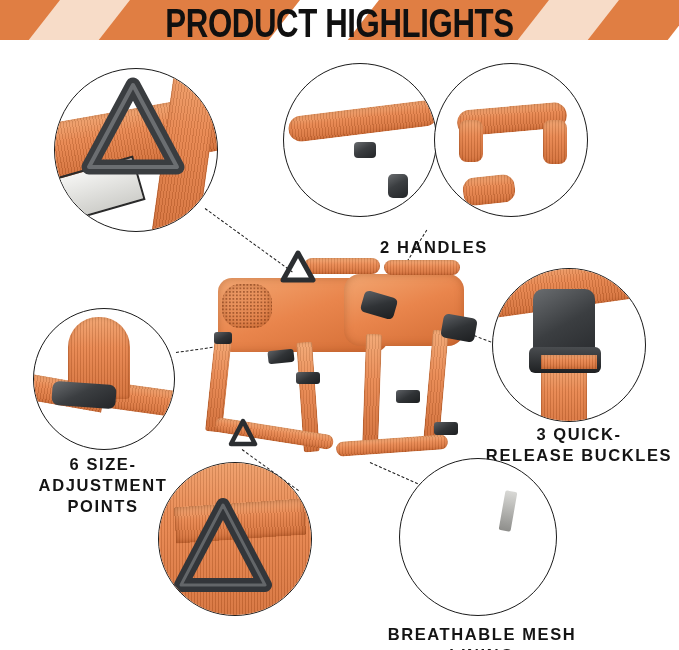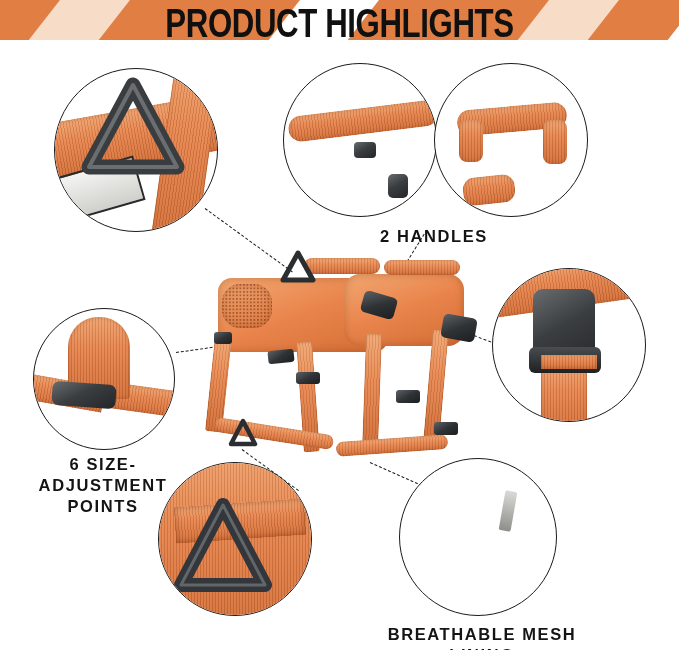--- a/index.html
+++ b/index.html
@@ -162,32 +162,34 @@
 
   <div class="circle" style="left:434px;top:63px;width:152px;height:152px;">
     <div class="inner">
       <div class="mesh" style="left:-16px;top:62px;width:200px;height:120px;border-radius:22px;"></div>
       <div class="webbing" style="left:22px;top:42px;width:110px;height:26px;border-radius:16px;transform:rotate(-5deg);"></div>
       <div class="webbing" style="left:24px;top:56px;width:24px;height:42px;border-radius:8px;"></div>
       <div class="webbing" style="left:108px;top:56px;width:24px;height:44px;border-radius:8px;"></div>
       <div class="webbing" style="left:28px;top:112px;width:52px;height:28px;border-radius:12px;transform:rotate(-6deg);"></div>
     </div>
   </div>
-  <div class="caption" style="left:334px;top:226px;width:200px;">2 HANDLES</div>
+  <div class="caption" style="left:334px;top:237px;width:200px;">2 HANDLES</div>
 
   <div class="circle" style="left:492px;top:268px;width:152px;height:152px;">
     <div class="inner">
       <div class="webbing" style="left:-18px;top:-6px;width:190px;height:44px;transform:rotate(-8deg);"></div>
       <div class="webbing" style="left:48px;top:96px;width:46px;height:70px;"></div>
       <div class="blackpart" style="left:40px;top:20px;width:62px;height:84px;border-radius:10px;"></div>
       <div class="blackpart" style="left:36px;top:78px;width:72px;height:26px;border-radius:6px;
                   background:linear-gradient(180deg,#4a4d50,#1e2022);"></div>
       <div class="webbing" style="left:48px;top:86px;width:56px;height:14px;"></div>
     </div>
   </div>
+  <div class="caption" style="left:479px;top:424px;width:200px;">3 QUICK-
+RELEASE BUCKLES</div>
 
   <div class="circle" style="left:33px;top:308px;width:140px;height:140px;">
     <div class="inner">
       <div class="webbing" style="left:-20px;top:70px;width:90px;height:26px;transform:rotate(10deg);"></div>
       <div class="webbing" style="left:64px;top:78px;width:96px;height:26px;transform:rotate(8deg);"></div>
       <div class="webbing" style="left:34px;top:8px;width:62px;height:82px;border-radius:30px 30px 4px 4px;"></div>
       <div class="blackpart" style="left:18px;top:74px;width:64px;height:24px;border-radius:7px;transform:rotate(4deg);"></div>
     </div>
   </div>
   <div class="caption" style="left:13px;top:454px;width:180px;">6 SIZE-

